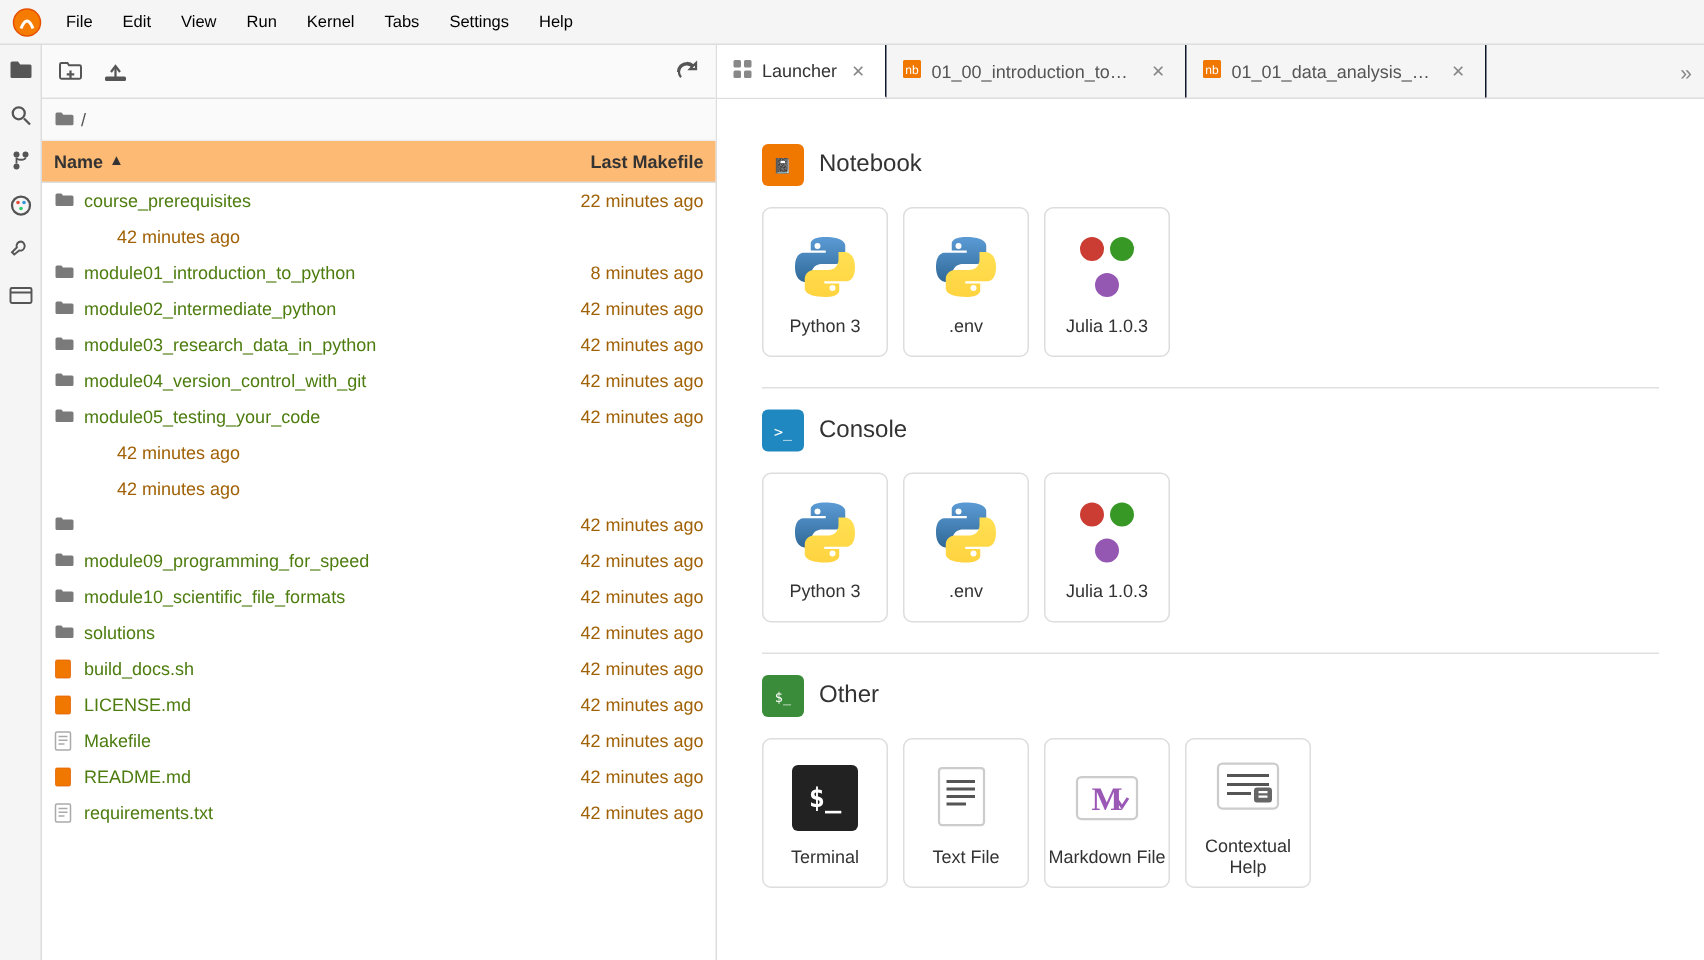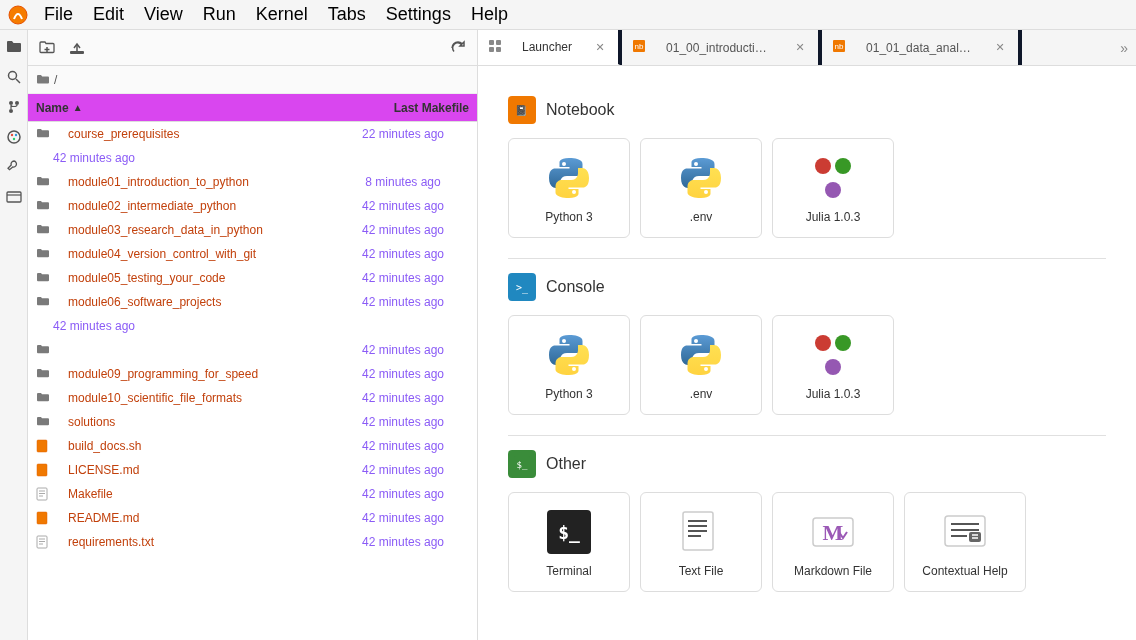--- a/index.html
+++ b/index.html
@@ -1,60 +1,60 @@
 <!DOCTYPE html>
 <html><head>
   <meta charset="utf-8">
   <style>
     * { box-sizing: border-box; margin: 0; padding: 0; }
     body { font-family: -apple-system, BlinkMacSystemFont, 'Segoe UI', sans-serif; font-size: 13px; background: #fff; display: flex; flex-direction: column; height: 640px; overflow: hidden; }
 
     
-    .menubar { display: flex; align-items: center; height: 30px; background: #f5f5f5; border-bottom: 1px solid #ddd; padding: 0 8px; gap: 4px; font-size: 18px; }
+    .menubar { display: flex; align-items: center; height: 30px; background: #f5f5f5; border-bottom: 1px solid #ddd; padding: 0 8px; gap: 4px; font-size: 11px; }
     .menubar-logo { width: 20px; height: 20px; margin-right: 4px; }
     .menubar-item { padding: 2px 8px; cursor: pointer; border-radius: 3px; }
 
     
     .main { display: flex; flex: 1; overflow: hidden; }
 
     
     .icon-sidebar { width: 28px; background: #f5f5f5; border-right: 1px solid #ddd; display: flex; flex-direction: column; align-items: center; padding-top: 6px; gap: 8px; }
     .icon-sidebar-btn { width: 22px; height: 22px; display: flex; align-items: center; justify-content: center; cursor: pointer; border-radius: 3px; color: #555; font-size: 14px; }
 
     
     .file-panel { width: 450px; display: flex; flex-direction: column; border-right: 1px solid #ddd; }
     .file-toolbar { display: flex; align-items: center; height: 36px; border-bottom: 1px solid #ddd; padding: 0 6px; gap: 4px; background: #fafafa; }
     .file-toolbar-btn { width: 26px; height: 26px; display: flex; align-items: center; justify-content: center; cursor: pointer; border-radius: 3px; color: #555; font-size: 14px; }
     .file-breadcrumb { display: flex; align-items: center; height: 28px; padding: 0 8px; font-size: 12px; color: #555; border-bottom: 1px solid #eee; background: #fafafa; }
-    .file-header { display: flex; align-items: center; height: 28px; border-bottom: 1px solid #ddd; background: #d946ef; padding: 0; }
+    .file-header { display: flex; align-items: center; height: 28px; border-bottom: 1px solid #ddd; background: #fdba74; padding: 0; }
     .file-header-name { flex: 1; padding: 0 8px; font-weight: 600; font-size: 12px; color: #333; display: flex; align-items: center; gap: 4px; cursor: pointer; }
     .file-header-modified { width: 140px; padding-right: 8px; text-align: right; font-weight: 600; font-size: 12px; color: #333; }
     .file-list { flex: 1; overflow-y: auto; }
     .file-row { display: flex; align-items: center; height: 24px; padding: 0; cursor: pointer; }
-    .file-row-name { flex: 1; padding: 0 8px; font-size: 12px; color: #c2410c; display: flex; align-items: flex-end; gap: 18px; white-space: nowrap; overflow: hidden; text-overflow: ellipsis; }
-    .file-row-modified { width: 140px; padding-right: 8px; text-align: center; font-size: 12px; color: #8b5cf6; }
+    .file-row-name { flex: 1; padding: 0 8px; font-size: 12px; color: #4d7c0f; display: flex; align-items: flex-end; gap: 6px; white-space: nowrap; overflow: hidden; text-overflow: ellipsis; }
+    .file-row-modified { width: 140px; padding-right: 8px; text-align: right; font-size: 12px; color: #a16207; }
 
     
     .content-area { flex: 1; display: flex; flex-direction: column; overflow: hidden; }
 
     
     .tab-bar { display: flex; align-items: center; height: 36px; background: #f5f5f5; border-bottom: 1px solid #ddd; overflow: hidden; }
-    .tab { display: flex; align-items: center; height: 36px; padding: 0 10px; gap: 20px; border-right: 4px solid #0f172a; cursor: pointer; white-space: nowrap; font-size: 12px; color: #555; min-width: 0; max-width: 200px; }
+    .tab { display: flex; align-items: center; height: 36px; padding: 0 10px; gap: 6px; border-right: 1px solid #0f172a; cursor: pointer; white-space: nowrap; font-size: 12px; color: #555; min-width: 0; max-width: 200px; }
     .tab.active { background: #fff; color: #333; border-bottom: 2px solid #fff; margin-bottom: -1px; }
     .tab-icon { font-size: 12px; }
     .tab-label { overflow: hidden; text-overflow: ellipsis; white-space: nowrap; }
     .tab-close { width: 16px; height: 16px; display: flex; align-items: center; justify-content: center; border-radius: 3px; flex-shrink: 0; font-size: 11px; color: #888; }
     .tab-overflow { margin-left: auto; padding: 0 8px; color: #888; font-size: 14px; cursor: pointer; }
 
     
     .launcher { flex: 1; overflow-y: auto; padding: 20px 30px; background: #fff; }
     .launcher-section-title { display: flex; align-items: center; gap: 10px; margin-bottom: 14px; margin-top: 10px; font-size: 16px; font-weight: 400; color: #333; }
     .launcher-section-icon { width: 28px; height: 28px; border-radius: 4px; display: flex; align-items: center; justify-content: center; font-size: 14px; color: #fff; }
     .launcher-grid { display: flex; flex-wrap: wrap; gap: 10px; margin-bottom: 20px; }
-    .launcher-tile { width: 122px; height: 100px; border: 1px solid #ddd; border-radius: 6px; display: flex; flex-direction: column; align-items: center; justify-content: center; cursor: pointer; background: #fff; gap: 6px; transition: background 0.1s; }
+    .launcher-tile { width: 84px; height: 100px; border: 1px solid #ddd; border-radius: 6px; display: flex; flex-direction: column; align-items: center; justify-content: center; cursor: pointer; background: #fff; gap: 6px; transition: background 0.1s; }
     .launcher-tile-icon { width: 52px; height: 52px; display: flex; align-items: center; justify-content: center; }
     .launcher-tile-label { font-size: 12px; color: #333; text-align: center; }
     .section-divider { border: none; border-top: 1px solid #e0e0e0; margin: 4px 0 14px 0; }
 
     
     .py-icon { width: 48px; height: 48px; }
     .julia-circles { display: flex; gap: 4px; flex-wrap: wrap; width: 44px; height: 44px; align-items: center; justify-content: center; }
     .j-circle { width: 16px; height: 16px; border-radius: 50%; }
     .terminal-icon-box { width: 44px; height: 44px; background: #222; border-radius: 4px; display: flex; align-items: center; justify-content: center; color: #fff; font-family: monospace; font-size: 18px; font-weight: bold; }
   </style>
@@ -213,26 +213,20 @@
         <div class="file-row">
     <div class="file-row-name">
       <svg width="14" height="14" viewBox="0 0 14 14" fill="none">
               <path d="M1 3a1 1 0 011-1h3l1 1.3H12a1 1 0 011 1v5a1 1 0 01-1 1H2a1 1 0 01-1-1V3z" fill="#7a7a7a"></path>
             </svg>
       <span>module05_testing_your_code</span>
     </div>
     <div class="file-row-modified">42 minutes ago</div>
   </div>
         <div class="file-row">
-    <div class="file-row-name">
-      <svg width="14" height="14" viewBox="0 0 14 14" fill="none">
-              <path d="M1 3a1 1 0 011-1h3l1 1.3H12a1 1 0 011 1v5a1 1 0 01-1 1H2a1 1 0 01-1-1V3z" fill="#7a7a7a"></path>
-            </svg>
-      <span>module06_software_projects</span>
-    </div>
     <div class="file-row-modified">42 minutes ago</div>
   </div>
         <div class="file-row">
     <div class="file-row-modified">42 minutes ago</div>
   </div>
         <div class="file-row">
     <div class="file-row-name">
       <svg width="14" height="14" viewBox="0 0 14 14" fill="none">
               <path d="M1 3a1 1 0 011-1h3l1 1.3H12a1 1 0 011 1v5a1 1 0 01-1 1H2a1 1 0 01-1-1V3z" fill="#7a7a7a"></path>
             </svg>

